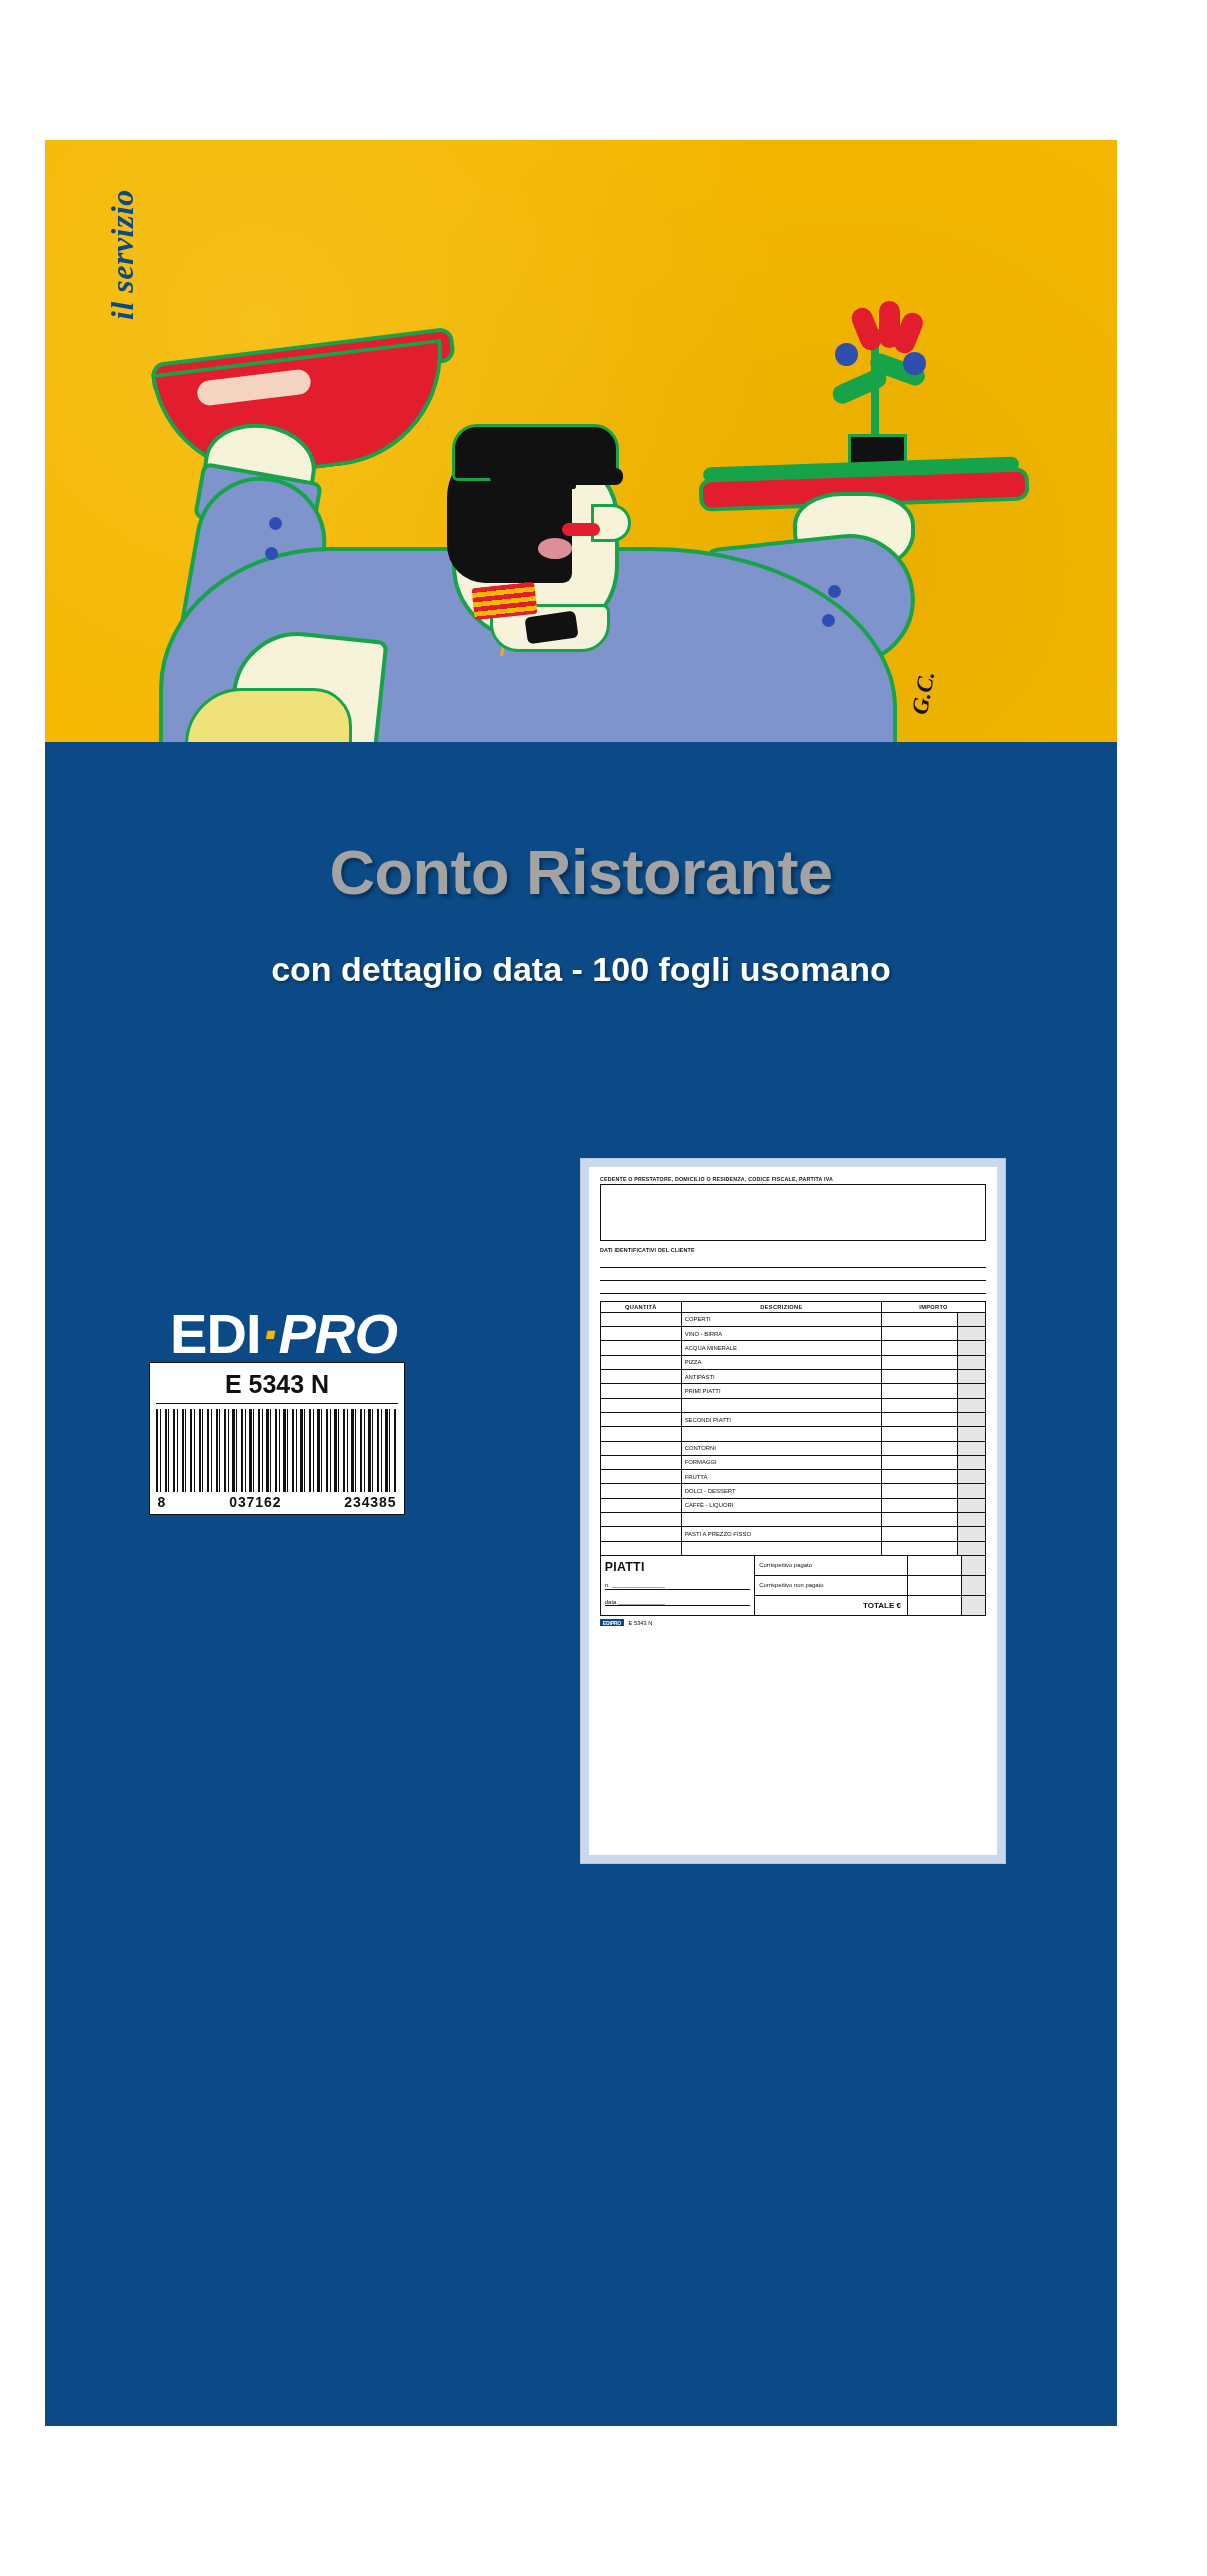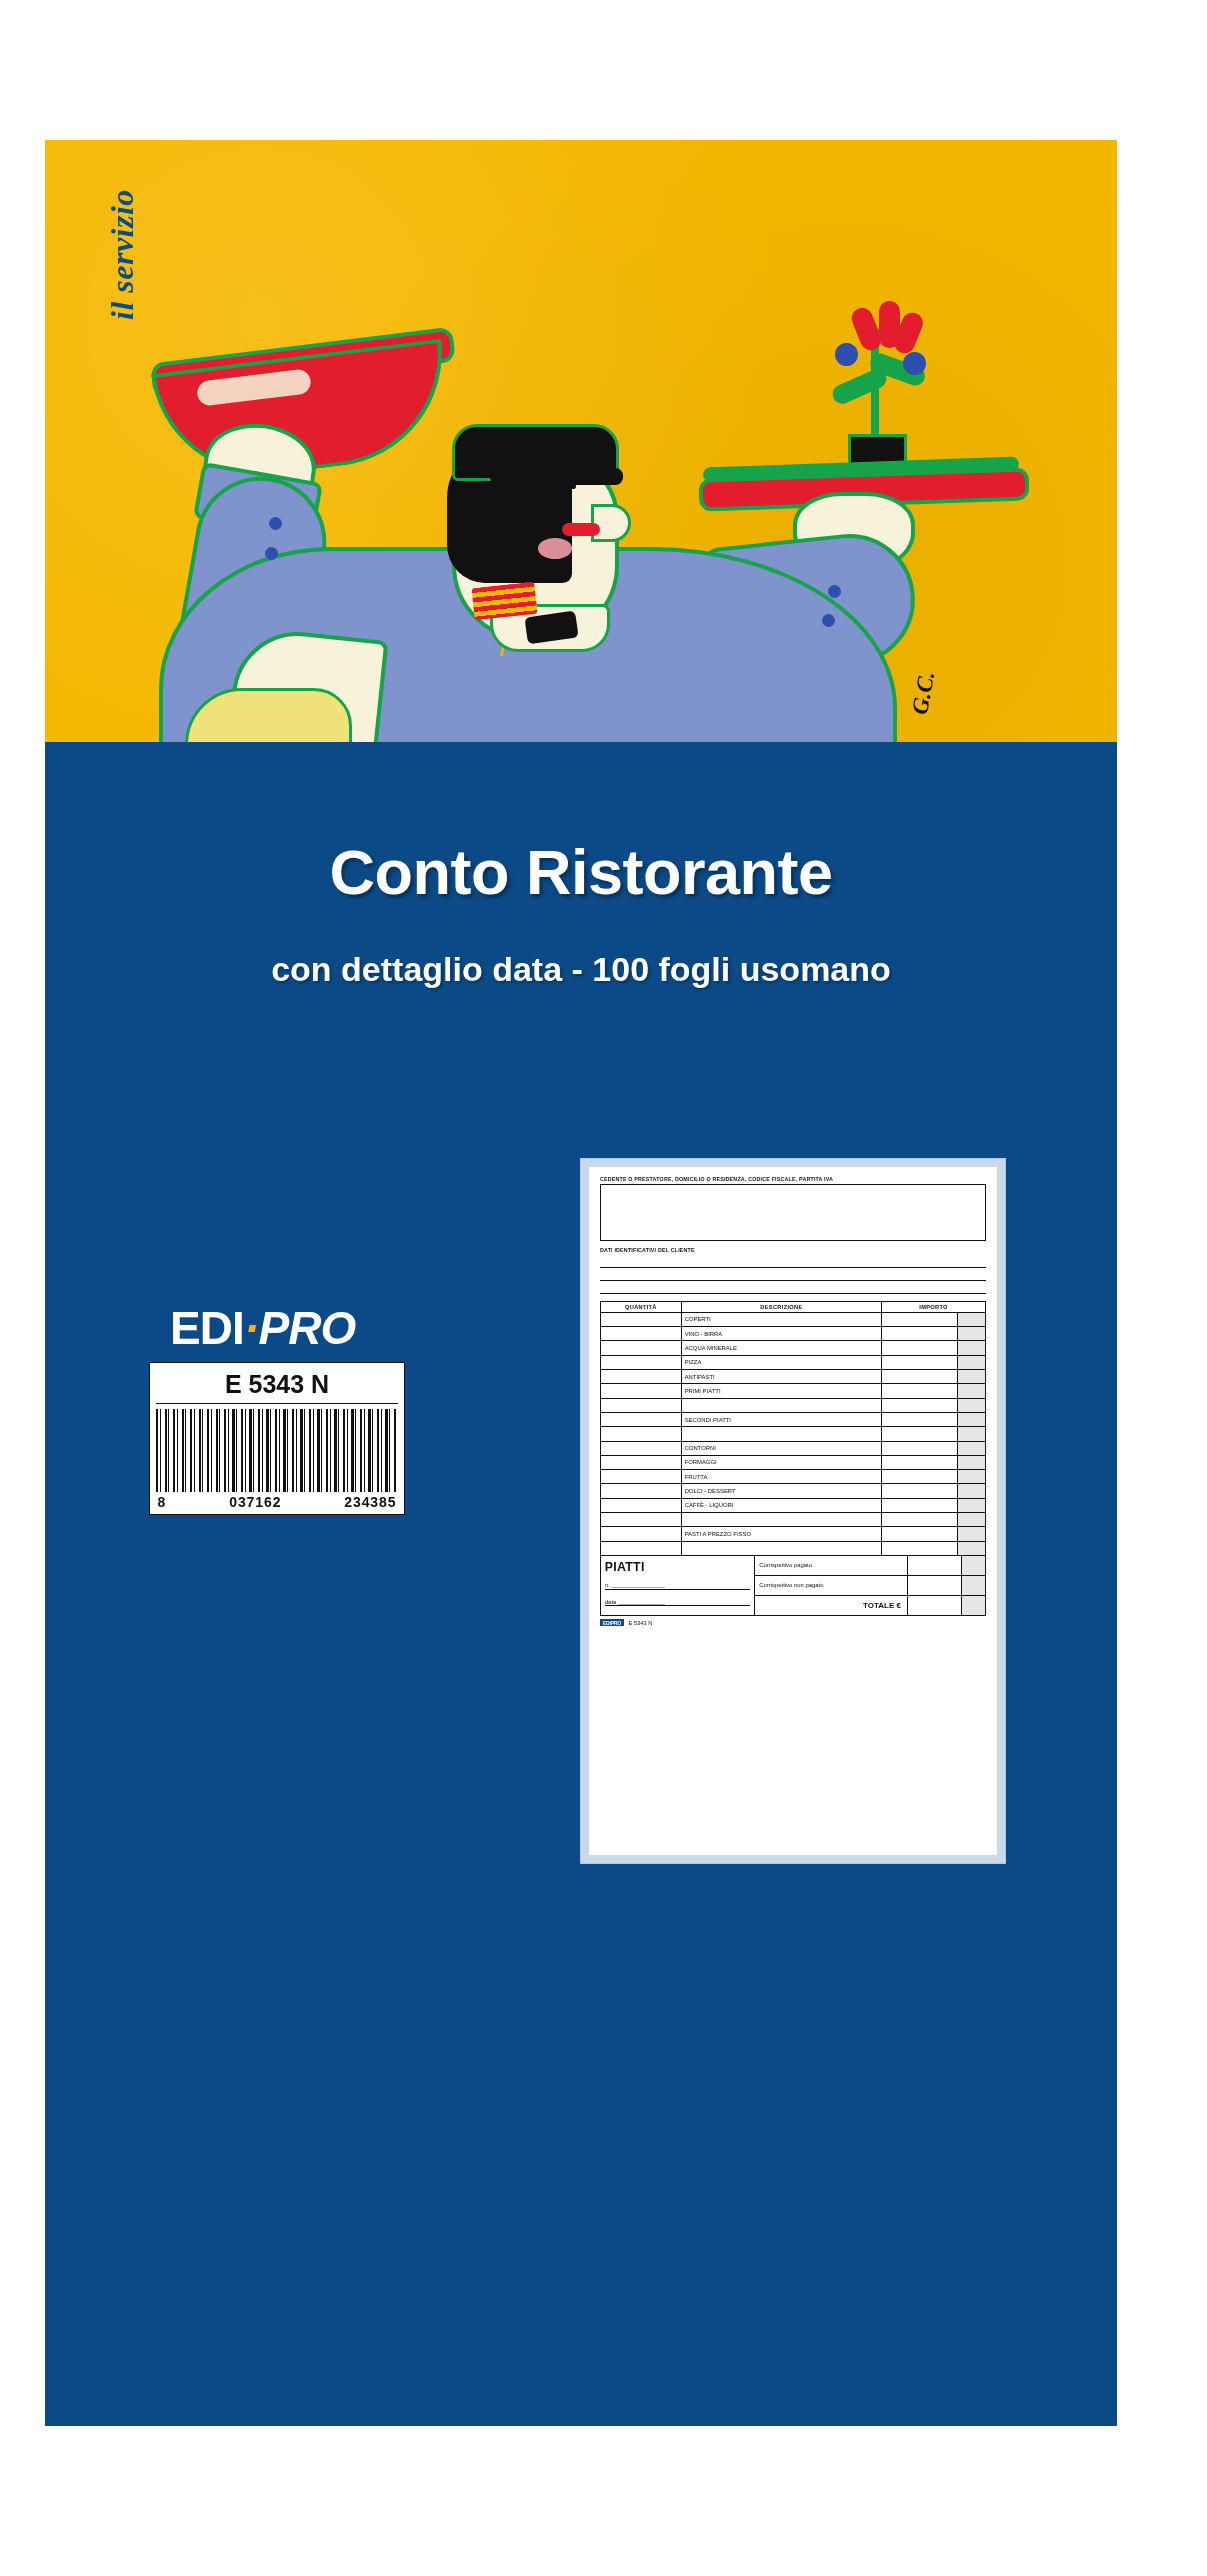--- a/index.html
+++ b/index.html
@@ -418,21 +418,21 @@
     transform: rotate(-80deg);
   }
 
   
   .title-main {
     position: absolute;
     left: 0;
     top: 696px;
     width: 1072px;
     text-align: center;
-    color: #ffffff;
+    color: #a3a3a3;
     font-size: 63px;
     font-weight: bold;
     letter-spacing: -0.5px;
     text-shadow: 2.8px 2.8px 3.8px rgba(0,0,0,0.35);
   }
   .title-sub {
     position: absolute;
     left: 0;
     top: 810px;
     width: 1072px;
@@ -442,21 +442,21 @@
     font-weight: bold;
     text-shadow: 1.9px 1.9px 2.8px rgba(0,0,0,0.3);
   }
 
   
   .brand {
     position: absolute;
     left: 125px;
     top: 1161px;
     color: #ffffff;
-    font-size: 46px;
+    font-size: 56px;
     font-weight: bold;
     font-style: italic;
     letter-spacing: -0.9px;
   }
   .brand .edi { font-style: normal; }
   .brand .dot { color: #f5b800; }
   .barcode-box {
     position: absolute;
     left: 104px;
     top: 1222px;

